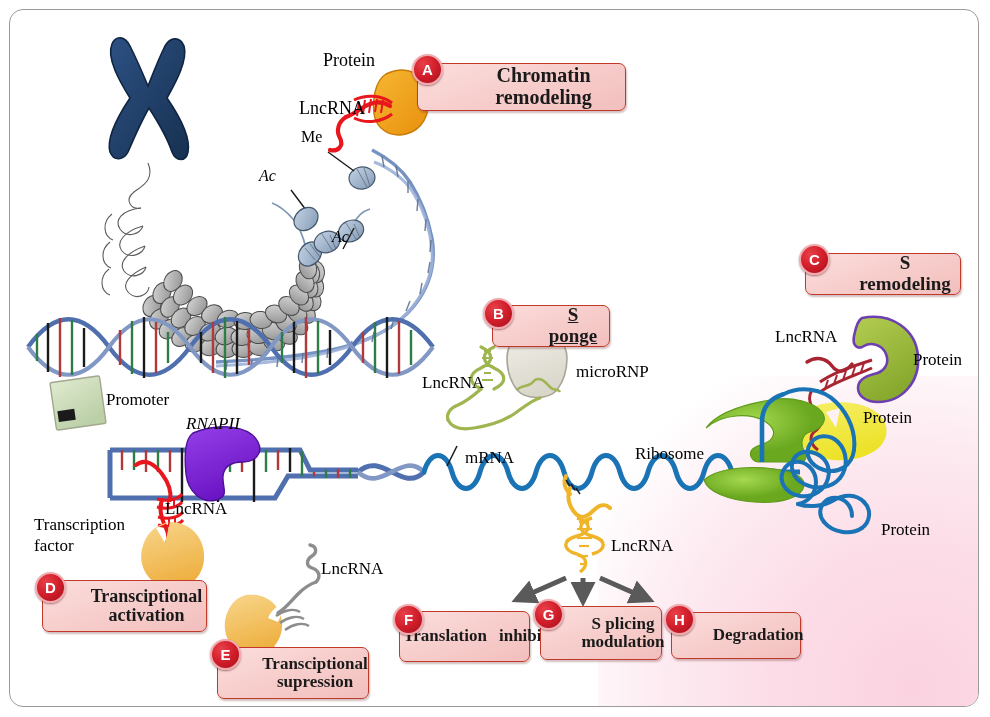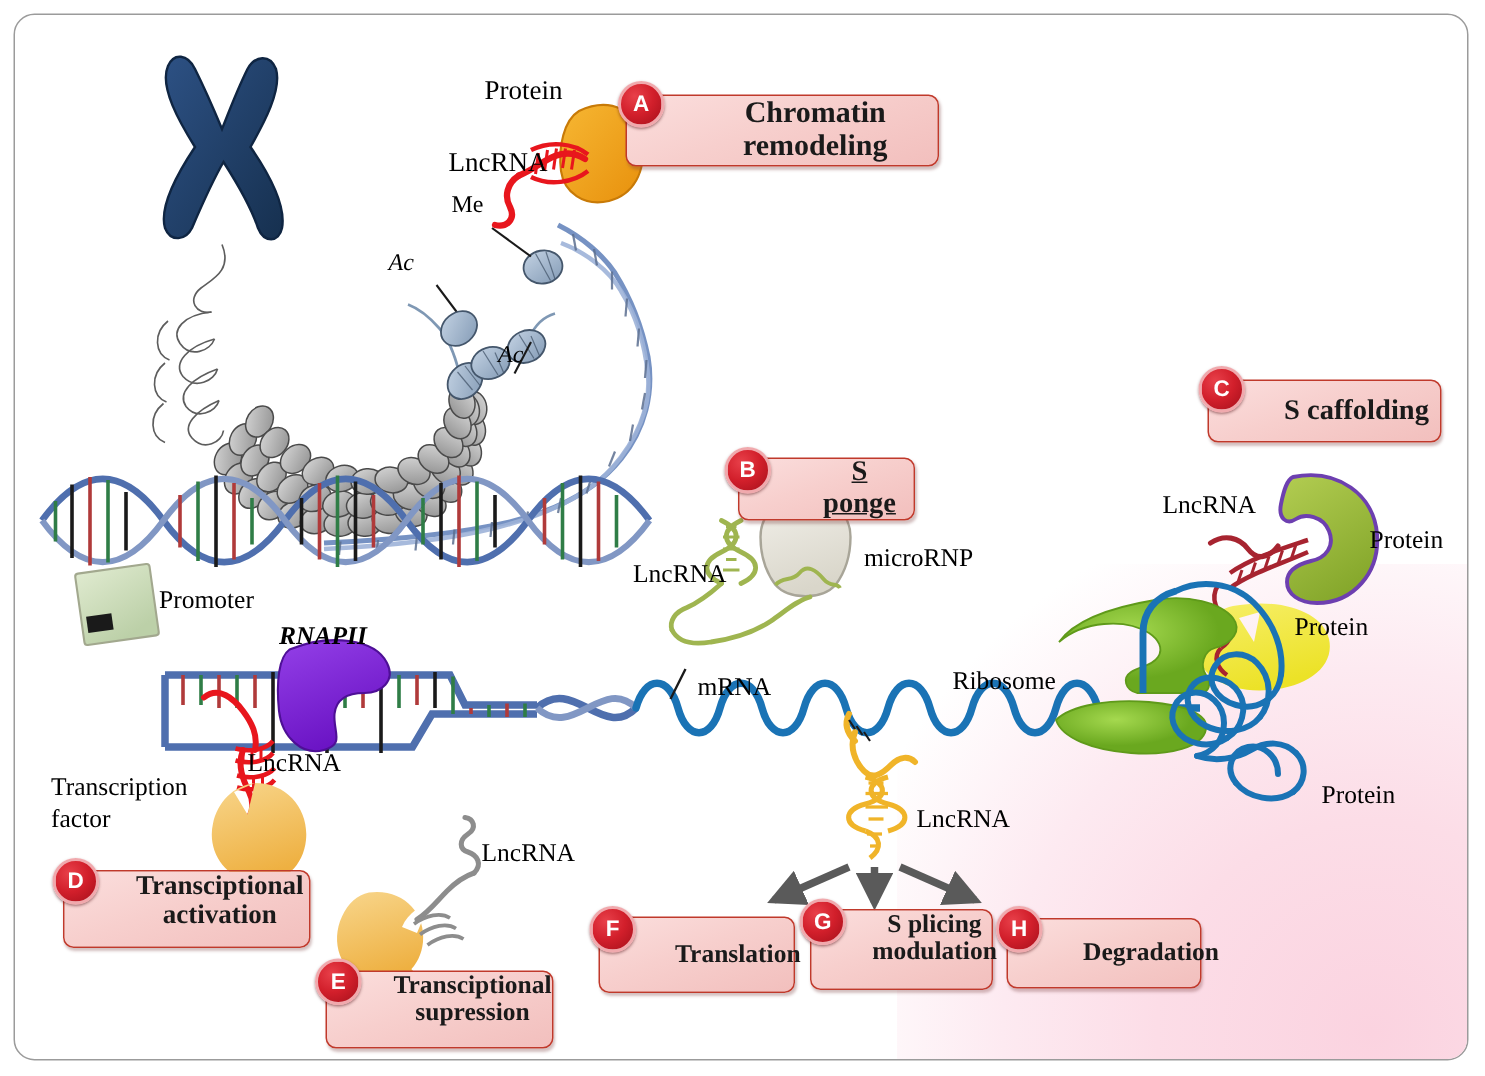--- a/index.html
+++ b/index.html
@@ -14,39 +14,39 @@
             background:radial-gradient(ellipse at 72% 78%, #fbd3e0 0%, #fcdde7 32%, #fdeaf1 55%, rgba(255,255,255,0) 82%);
             pointer-events:none;}
 
   svg.layer{position:absolute;left:0;top:0;width:990px;height:717px;}
 
   
   .lbox{position:absolute;box-sizing:border-box;
         border:1.6px solid #c0392b;border-radius:7px;
         background:linear-gradient(160deg,#fbdedd 0%,#f7cfcd 45%,#f2bfbd 100%);
         box-shadow:1px 2px 2px rgba(120,60,60,.33);
-        display:flex;align-items:center;justify-content:flex-start;
+        display:flex;align-items:center;justify-content:center;
         text-align:center;color:#1a1a1a;font-weight:bold;
         font-family:"Liberation Serif", serif;line-height:1.08;padding-left:44px;}
   .lbox span{display:block;padding:0 6px;}
 
   .badge{position:absolute;width:27px;height:27px;border-radius:50%;
          background:radial-gradient(circle at 34% 30%, #e8404a 0%, #d21f2b 48%, #a4101b 100%);
          border:2px solid #f0a9ad;
          box-shadow:0 1px 2px rgba(80,10,15,.5);
          color:#fff;font-weight:bold;font-size:15px;
          font-family:"Liberation Sans", sans-serif;
          display:flex;align-items:center;justify-content:center;
          z-index:6;letter-spacing:0;}
 
   
   .txt{position:absolute;color:#000000;font-family:"Liberation Serif", serif;
        white-space:pre;line-height:1.12;}
   .t18{font-size:18px;} .t17{font-size:17px;} .t16{font-size:16px;}
-  .ital{font-style:italic;font-weight:bold;font-size:17px;}
+  .ital{font-style:italic;font-weight:normal;font-size:17px;}
 </style>
 </head>
 <body>
 
 <div id="figure">
   <div class="frame">
     <div class="pinkwash"></div>
 
     <svg class="layer" viewBox="0 0 990 717">
       <defs>
@@ -509,21 +509,21 @@
       <span>Chromatin remodeling</span>
     </div>
     <div class="badge" style="left:402px;top:44px;">A</div>
 
     <div class="lbox" style="left:482px;top:295px;width:118px;height:42px;font-size:19px;text-decoration:underline;">
       <span>S ponge</span>
     </div>
     <div class="badge" style="left:473px;top:288px;">B</div>
 
     <div class="lbox" style="left:795px;top:243px;width:156px;height:42px;font-size:19px;">
-      <span>S caffolding</span>
+      <span>S remodeling</span>
     </div>
     <div class="badge" style="left:789px;top:234px;">C</div>
 
     <div class="lbox" style="left:32px;top:570px;width:165px;height:52px;font-size:18px;flex-direction:column;">
       <span>Transciptional</span>
       <span>activation</span>
     </div>
     <div class="badge" style="left:25px;top:562px;">D</div>
 
     <div class="lbox" style="left:207px;top:637px;width:152px;height:52px;font-size:17px;flex-direction:column;">

